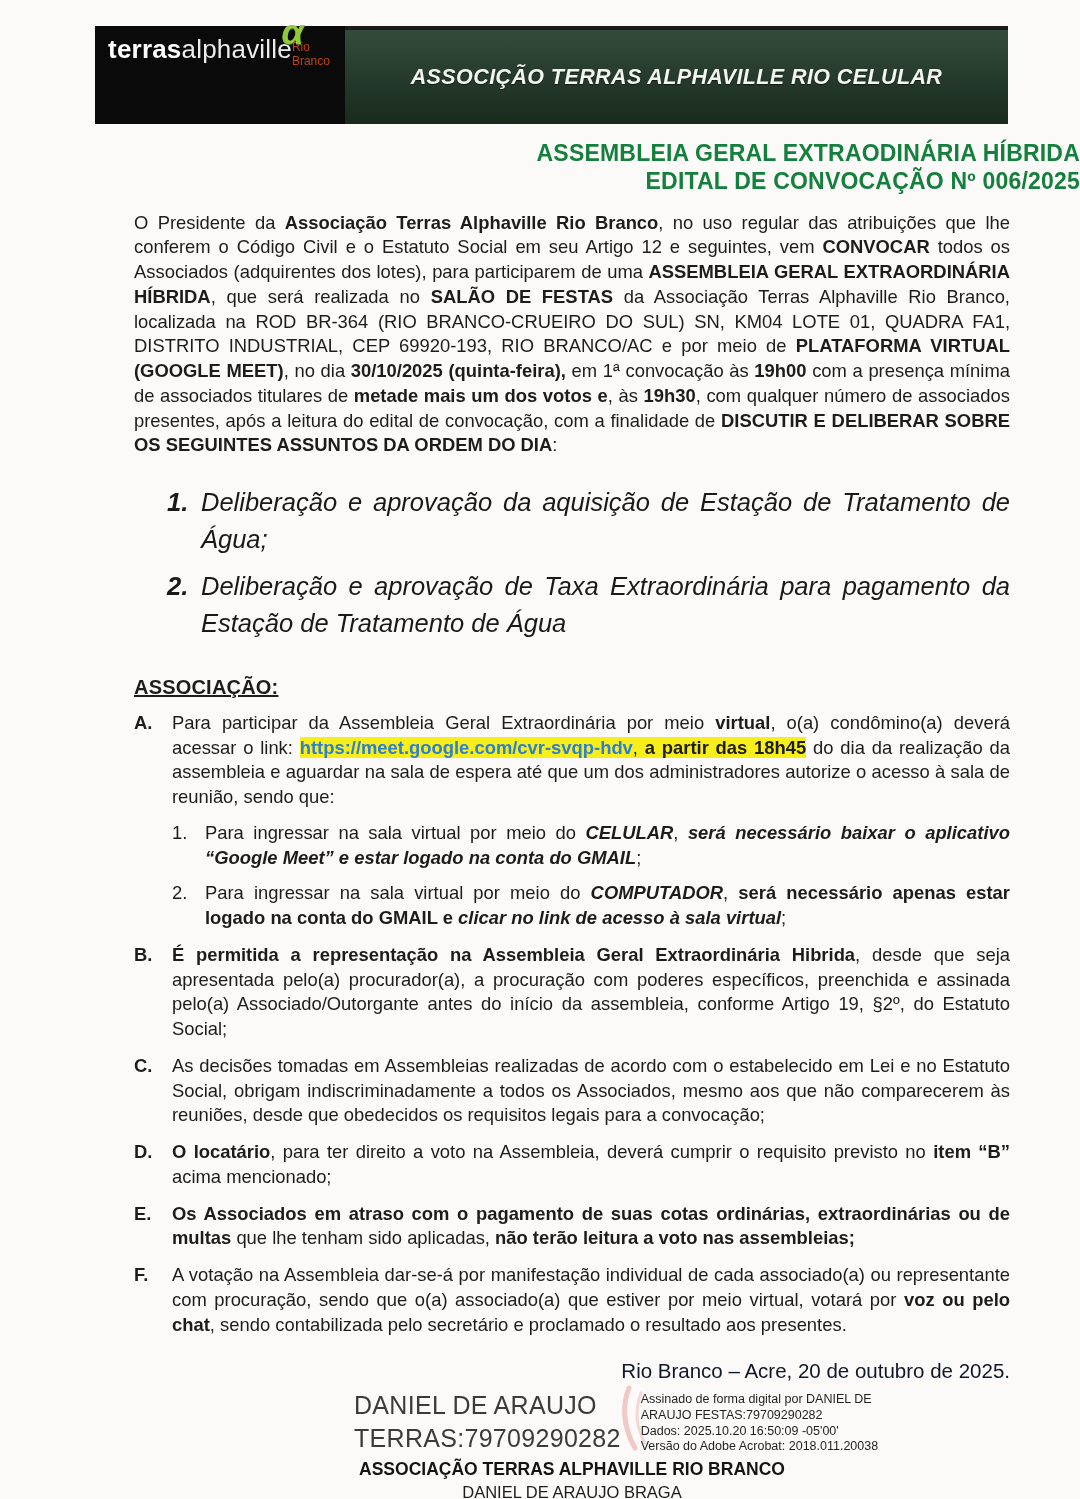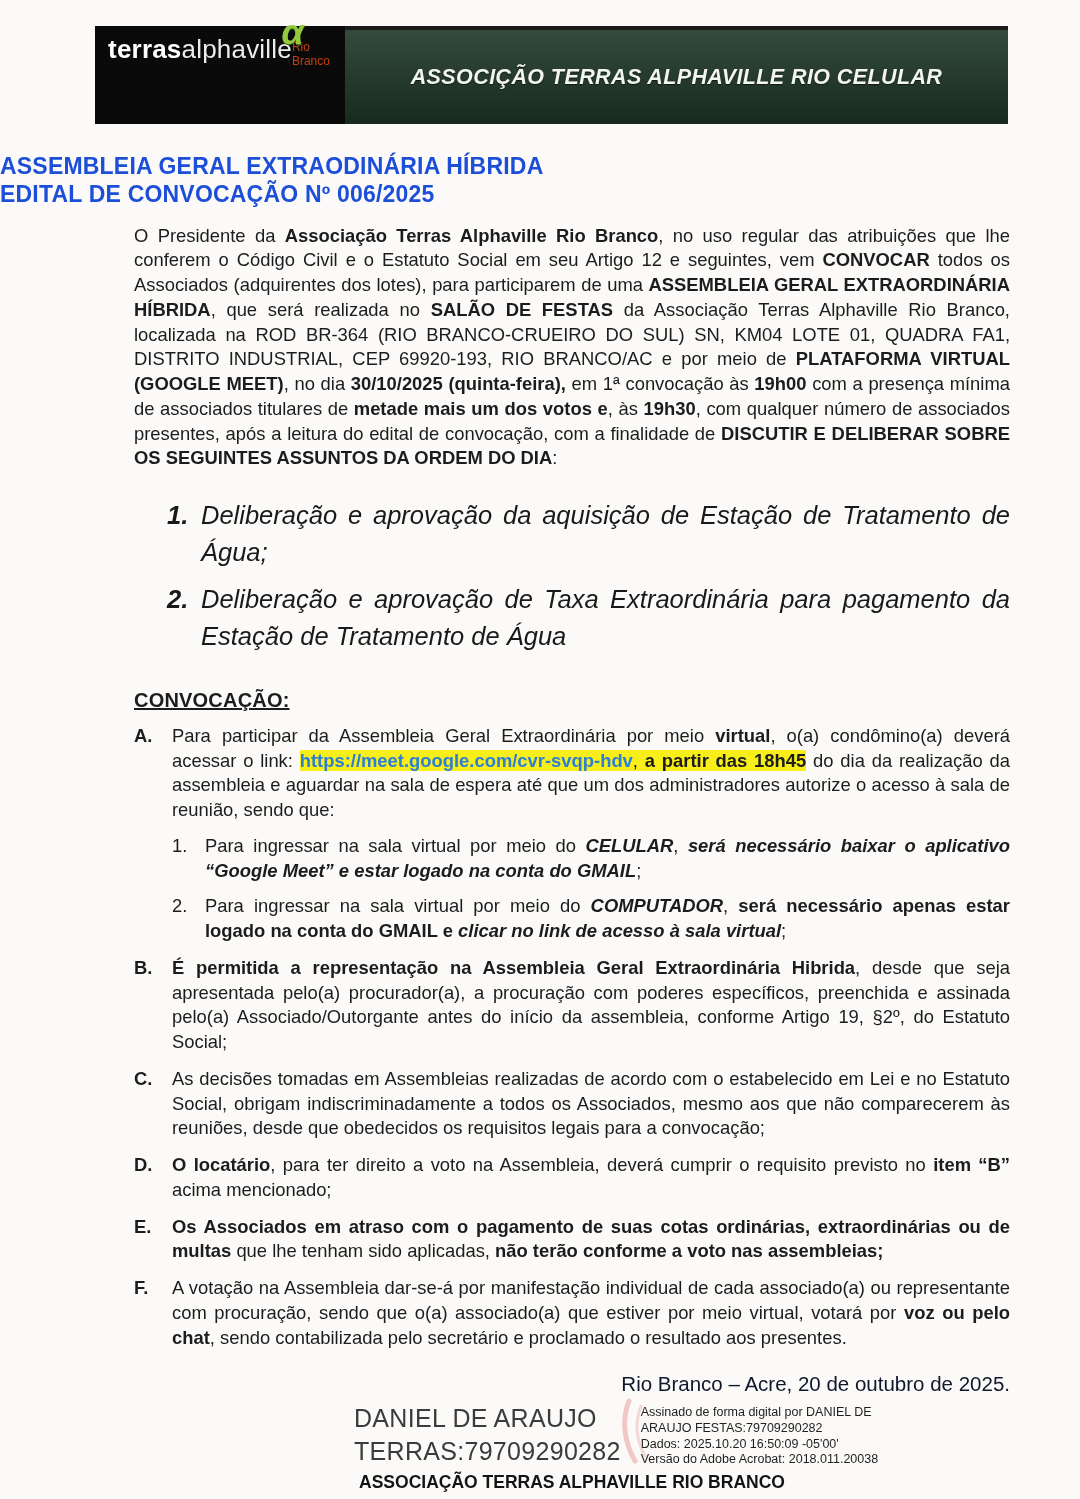--- a/index.html
+++ b/index.html
@@ -28,22 +28,22 @@
     flex:1;background:linear-gradient(180deg,#344b3b 0%,var(--banner-green,#24392b) 55%,#182a1d 100%);
     border-top:4px solid #1b1b1b;box-sizing:border-box;
     display:flex;align-items:center;justify-content:center;
   }
   .banner-text{
     color:#f2f5f0;font-style:italic;font-weight:bold;font-size:21.5px;letter-spacing:0.4px;
     text-shadow:0 1px 1px rgba(0,0,0,0.55);
   }
   
   .doc-title{
-    text-align:left;font-size:23px;font-weight:bold;color:#1d4ed8;
-    margin-top:28px;line-height:1.22;letter-spacing:0.2px;
+    text-align:right;font-size:23px;font-weight:bold;color:#15803d;
+    margin-top:15px;line-height:1.22;letter-spacing:0.2px;
   }
   
   .content{padding:0 70px 0 95px;margin-left:39px;}
   .intro{text-align:justify;font-size:18.4px;line-height:1.345;margin:12px 0 0;}
   .b{font-weight:bold;}
   .i{font-style:italic;}
   .u{}
   .hl{background:var(--highlight-yellow,#f7ee1a);}
   .lnk{color:var(--link-blue,#2d7fd3);font-weight:bold;}
   
@@ -105,21 +105,21 @@
         <div class="agenda-item">
           <span class="agenda-num">1.</span>
           <span class="agenda-text">Deliberação e aprovação da aquisição de Estação de Tratamento de Água;</span>
         </div>
         <div class="agenda-item">
           <span class="agenda-num">2.</span>
           <span class="agenda-text">Deliberação e aprovação de Taxa Extraordinária para pagamento da Estação de Tratamento de Água</span>
         </div>
       </div>
 
-    <div class="obs-heading">CONVOCAÇÃO:</div>
+    <div class="obs-heading">ASSOCIAÇÃO:</div>
 
     <div id="obs-list">
         <div class="obs-item">
           <span class="obs-letter">A.</span>
           <div class="obs-body">
             <div class="obs-text"><span>Para participar da Assembleia Geral Extraordinária por meio </span><span class="b u">virtual</span><span>, o(a) condômino(a) deverá acessar o link: </span><span class="b u hl lnk">https://meet.google.com/cvr-svqp-hdv</span><span class="hl">, </span><span class="b u hl">a partir das 18h45</span><span> do dia da realização da assembleia e aguardar na sala de espera até que um dos administradores autorize o acesso à sala de reunião, sendo que:</span></div>
             <div class="sub-item">
               <span class="sub-num">1.</span>
               <div class="sub-text"><span>Para ingressar na sala virtual por meio do </span><span class="b i">CELULAR</span><span>, </span><span class="b i u">será necessário baixar o aplicativo “Google Meet” e estar logado na conta do GMAIL</span><span>;</span></div>
             </div>
@@ -143,21 +143,21 @@
         </div>
         <div class="obs-item">
           <span class="obs-letter">D.</span>
           <div class="obs-body">
             <div class="obs-text"><span class="b u">O locatário</span><span>, para ter direito a voto na Assembleia, deverá cumprir o requisito previsto no </span><span class="b">item “B”</span><span> acima mencionado;</span></div>
           </div>
         </div>
         <div class="obs-item">
           <span class="obs-letter">E.</span>
           <div class="obs-body">
-            <div class="obs-text"><span class="b">Os Associados em atraso com o pagamento de suas cotas ordinárias, extraordinárias ou de multas</span><span> que lhe tenham sido aplicadas, </span><span class="b">não terão conforme a voto nas assembleias;</span></div>
+            <div class="obs-text"><span class="b">Os Associados em atraso com o pagamento de suas cotas ordinárias, extraordinárias ou de multas</span><span> que lhe tenham sido aplicadas, </span><span class="b">não terão leitura a voto nas assembleias;</span></div>
           </div>
         </div>
         <div class="obs-item">
           <span class="obs-letter">F.</span>
           <div class="obs-body">
             <div class="obs-text"><span>A votação na Assembleia dar-se-á por manifestação individual de cada associado(a) ou representante com procuração, sendo que o(a) associado(a) que estiver por meio virtual, votará por </span><span class="b u">voz ou pelo chat</span><span>, sendo contabilizada pelo secretário e proclamado o resultado aos presentes.</span></div>
           </div>
         </div>
       </div>
 

